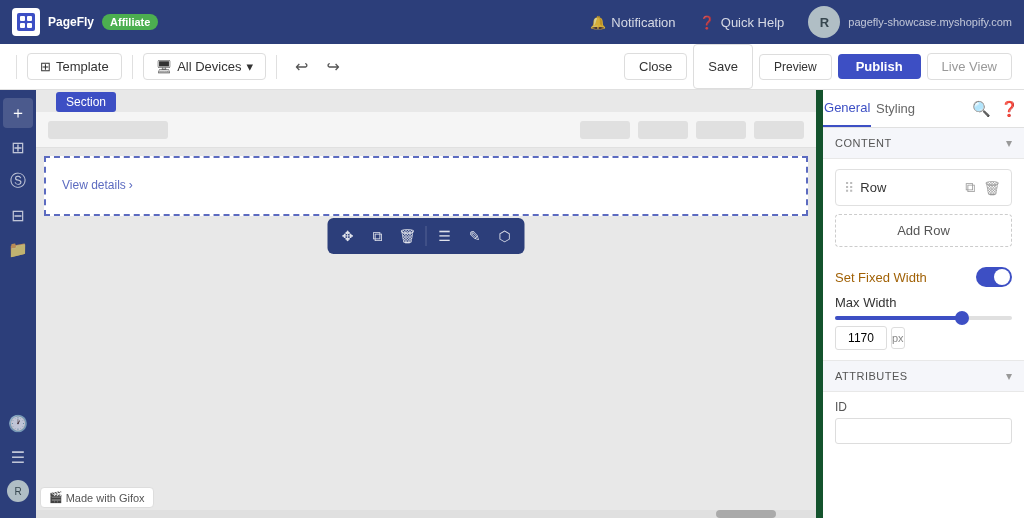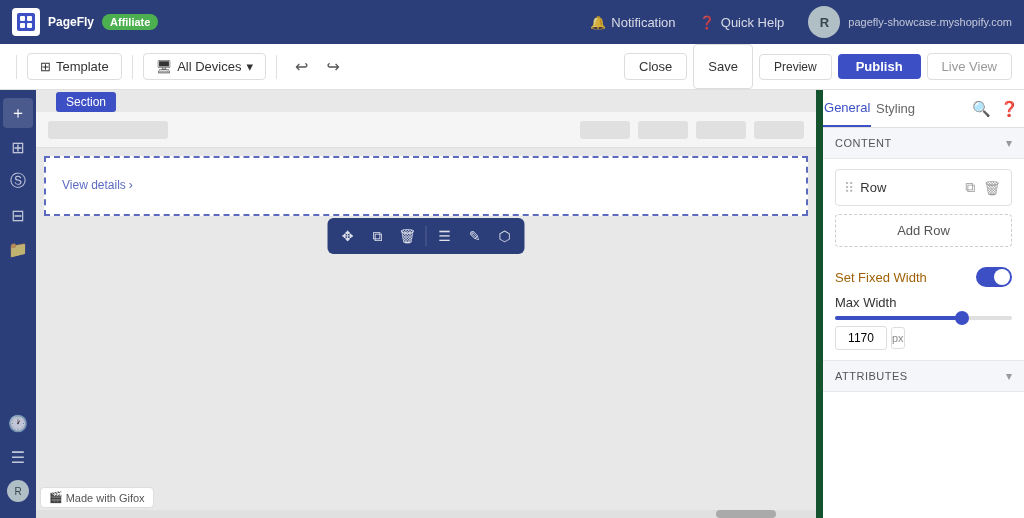--- a/index.html
+++ b/index.html
@@ -545,16 +545,20 @@
         <input class="width-input" type="text" value="1170" style="">
         <span class="width-unit">px</span>
       </div>
     </div>
 
     <div class="attributes-section">
       <div class="section-header">
         <span class="section-header-title">ATTRIBUTES</span>
         <span class="chevron-icon">▾</span>
       </div>
+      <div class="id-field-section">
+        <div class="id-label">ID</div>
+        <input class="id-input" type="text" placeholder="" style="">
+      </div>
     </div>
   </div>
 
 </div>
 
 </body></html>

